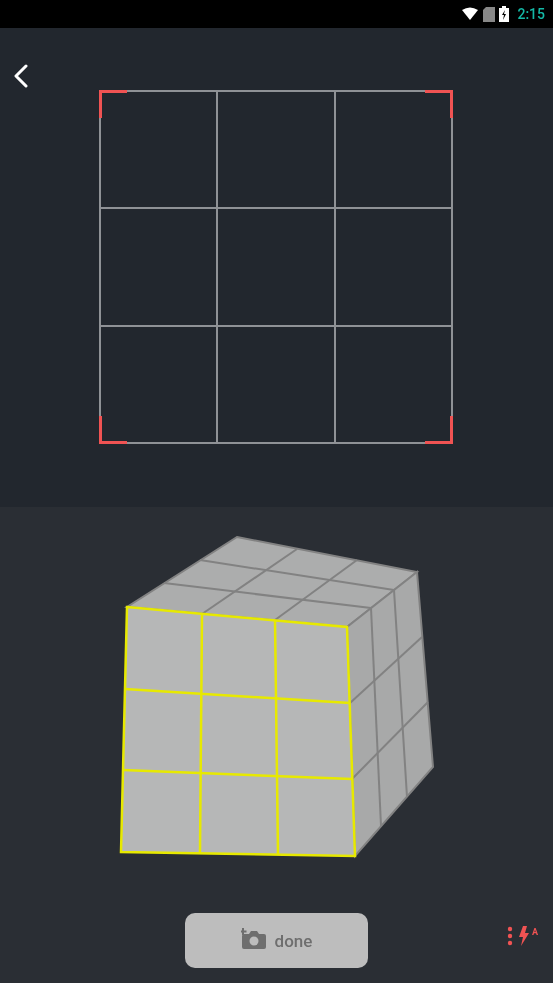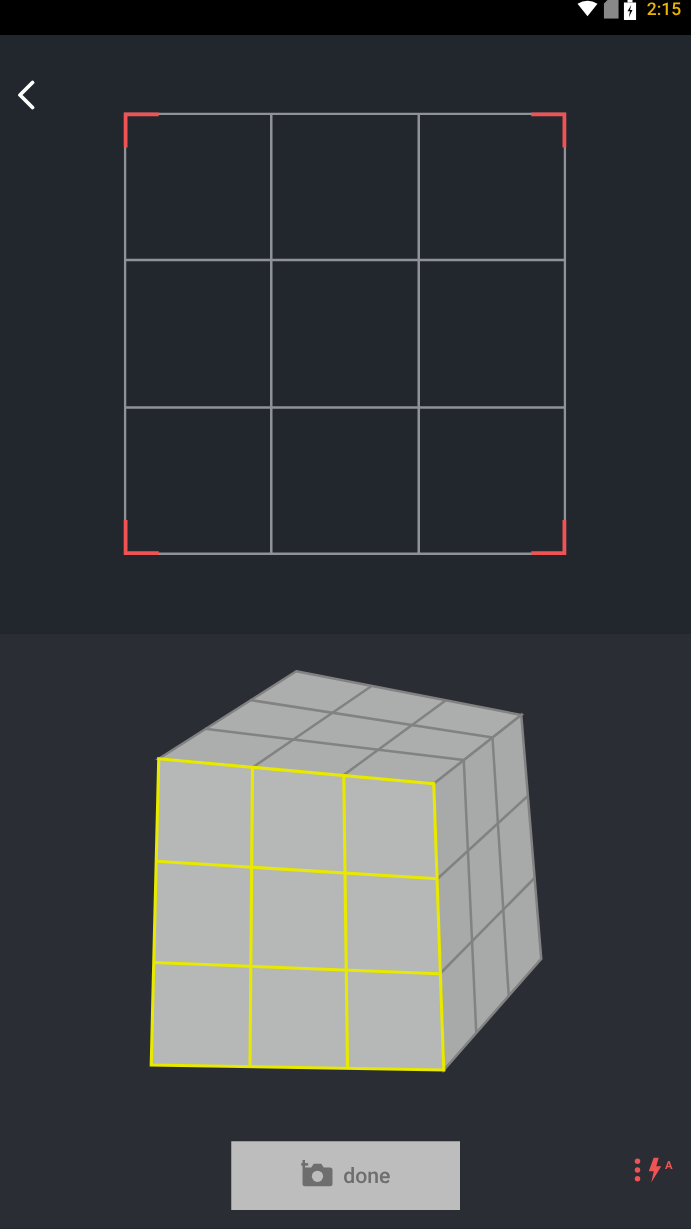--- a/index.html
+++ b/index.html
@@ -9,24 +9,24 @@
   background: #22272e;
   font-family: -apple-system, Roboto, sans-serif;
   overflow: hidden;
   position: relative;
 }
 .status-bar {
   height: 28px;
   background: #000;
   display: flex;
   justify-content: flex-end;
-  align-items: flex-start;
+  align-items: center;
   padding: 0 8px;
   gap: 4px;
-  color: #eab308;
+  color: #14b8a6;
   font-size: 14px;
 }
 .status-bar .time { font-weight: 500; margin-left: 4px; }
 .status-icon { display: inline-flex; align-items: center; }
 
 .back-btn {
   position: absolute;
   top: 32px;
   left: 6px;
   width: 32px;
@@ -76,21 +76,21 @@
   bottom: 15px;
   left: 185px;
   width: 183px;
   height: 55px;
   background: #bdbdbd;
   display: flex;
   align-items: center;
   justify-content: center;
   gap: 8px;
   cursor: pointer;
-  border-radius: 0;
+  border-radius: 10px;
 }
 .done-btn-label {
   color: #6e6e6e;
   font-size: 17px;
   font-weight: 500;
 }
 
 .right-controls {
   position: absolute;
   bottom: 33px;

